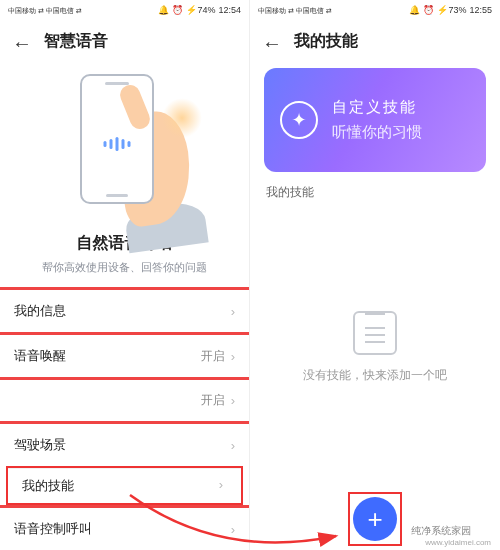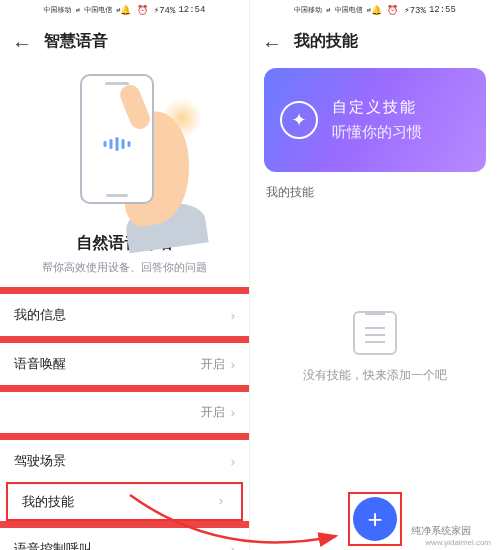--- a/index.html
+++ b/index.html
@@ -1,21 +1,21 @@
 <!DOCTYPE html>
 <html><head>
 <meta charset="utf-8">
 <style>
   * { margin: 0; padding: 0; box-sizing: border-box; }
   body { font-family: -apple-system, "PingFang SC", "Microsoft YaHei", sans-serif; background: #fff; width: 500px; height: 550px; overflow: hidden; position: relative; }
   .screens { display: flex; width: 500px; height: 550px; }
   .screen { width: 250px; height: 550px; background: #fff; position: relative; overflow: hidden; border-right: 1px solid #eee; }
   .screen:last-child { border-right: none; }
 
-  .status-bar { height: 20px; display: flex; align-items: center; justify-content: center; padding: 0 8px; font-size: 9px; color: #333; font-family: Liberation Mono, monospace; }
+  .status-bar { height: 20px; display: flex; align-items: center; justify-content: space-between; padding: 0 8px; font-size: 9px; color: #333; }
   .status-left { display: flex; align-items: center; gap: 2px; font-size: 7px; line-height: 1; }
   .status-right { display: flex; align-items: center; gap: 3px; }
 
   .nav { height: 42px; display: flex; align-items: center; padding: 0 12px; }
   .back { font-size: 20px; color: #333; margin-right: 12px; }
   .nav-title { font-size: 16px; font-weight: 600; color: #222; }
 
   
   .illus { height: 165px; display: flex; align-items: center; justify-content: center; position: relative; }
   .hand-phone { position: relative; width: 130px; height: 150px; }
@@ -27,21 +27,21 @@
   .bars span { width: 3px; background: #6aa0ff; border-radius: 2px; }
   .bars span:nth-child(1){height:6px} .bars span:nth-child(2){height:10px} .bars span:nth-child(3){height:14px} .bars span:nth-child(4){height:10px} .bars span:nth-child(5){height:6px}
   .hand { position: absolute; right: 0; bottom: -4px; width: 70px; height: 112px; background: #fbcfa7; border-radius: 40% 40% 60% 20%; transform: rotate(-8deg); }
   .sleeve { position: absolute; right: -16px; bottom: -28px; width: 80px; height: 44px; background: #c7d0da; border-radius: 48% 48% 0 0; transform: rotate(-8deg); }
   .thumb { position: absolute; right: 45px; top: 14px; width: 20px; height: 46px; background: #fbcfa7; border-radius: 14px; transform: rotate(-22deg); }
 
   .hero-title { text-align: center; font-size: 16px; font-weight: 600; color: #222; margin-top: 6px; }
   .hero-sub { text-align: center; font-size: 11px; color: #8a8f99; margin-top: 6px; padding: 0 14px; }
 
   .list { margin-top: 12px; }
-  .row { display: flex; align-items: center; justify-content: space-between; padding: 12px 14px; font-size: 13px; color: #222; border-top: 7px solid #ef4444; }
+  .row { display: flex; align-items: center; justify-content: space-between; padding: 12px 14px; font-size: 13px; color: #222; border-top: 3px solid #ef4444; }
   .chev { color: #bbb; font-size: 13px; }
   .row-val { color: #888; font-size: 12px; margin-left: auto; margin-right: 6px; }
   .row-sub { font-size: 11px; color: #8a8f99; line-height: 1.3; margin-top: 2px; }
   .row-col { display: flex; flex-direction: column; padding: 8px 14px; border-top: 1px solid #f2f2f2; }
   .highlight { border: 2px solid #e33; margin: 0 6px; }
   .highlight .chev { position: absolute; right: 18px; }
 
   
   .card { margin: 6px 14px 10px; height: 104px; border-radius: 12px; background: linear-gradient(120deg,#6a7bff 0%, #9a6cff 45%, #b78aff 100%); color: #fff; display: flex; align-items: center; padding: 0 16px; gap: 14px; }
   .card-icon { width: 38px; height: 38px; border: 2px solid #fff; border-radius: 50%; display: flex; align-items: center; justify-content: center; font-size: 18px; }

